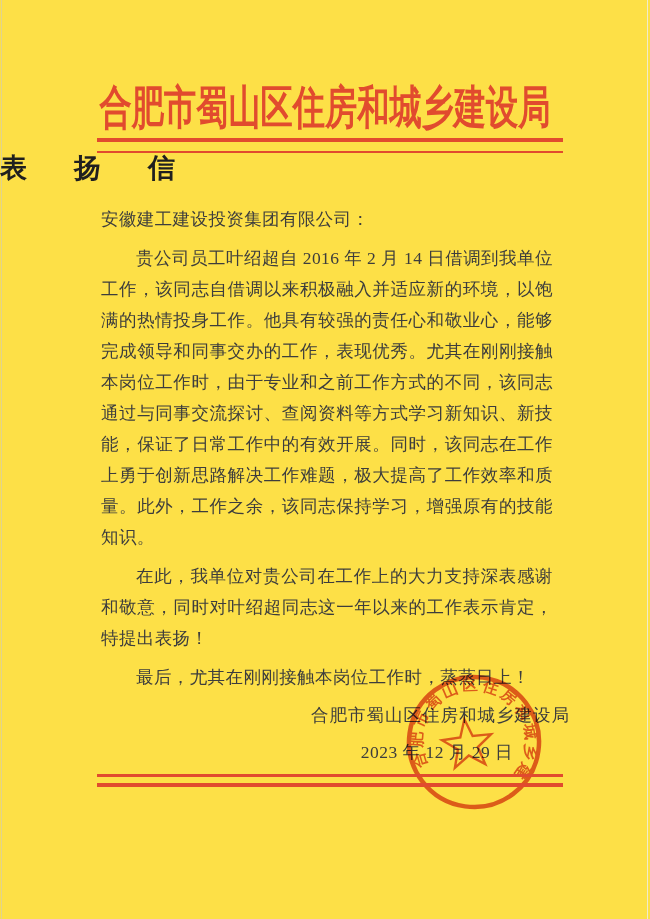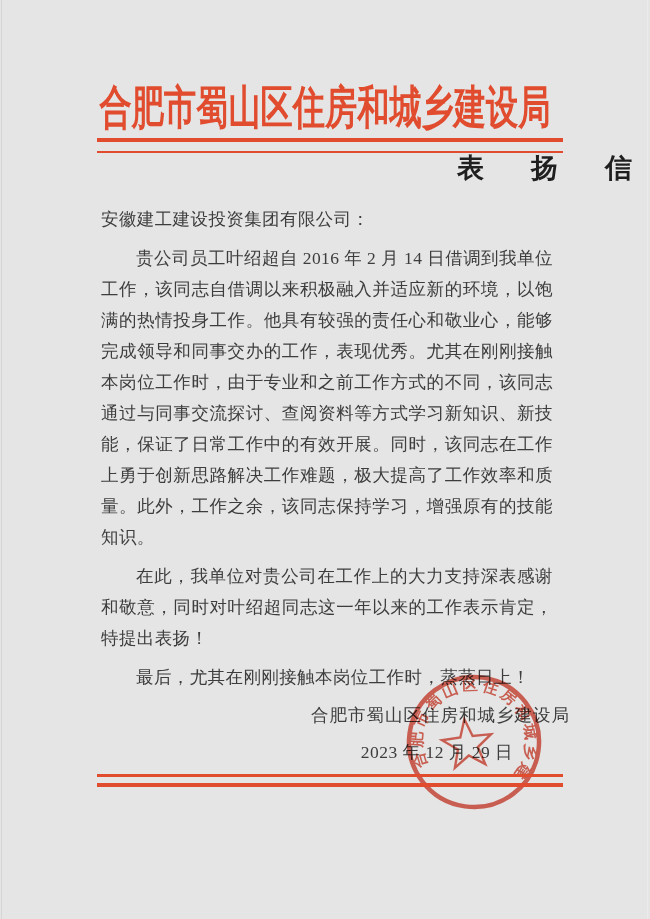--- a/index.html
+++ b/index.html
@@ -3,42 +3,42 @@
 <meta charset="utf-8">
 <style>
   html,body{margin:0;padding:0;}
   body{
     width:650px;height:919px;
     background:#ffffff;
     position:relative;
     overflow:hidden;
     font-family:"Liberation Serif", serif;
   }
-  .page{position:absolute;inset:0;background:#e5e5e5;}
+  .page{position:absolute;inset:0;background:#fde047;}
   .edge-left{position:absolute;left:1px;top:0;bottom:0;width:1px;background:#c9c9c9;opacity:.55;}
   .edge-right{position:absolute;right:2px;top:0;bottom:0;width:1px;background:#ececec;opacity:.8;}
 
   
   .org-name{
     position:absolute;top:82px;left:0;right:0;
     margin:0;text-align:center;
     color:#e14b2e;
     font-weight:bold;
     font-size:46px;
     line-height:52px;
     white-space:nowrap;
   }
   .org-name .squeeze{display:inline-block;transform:scaleX(0.70);transform-origin:center;}
   .rule{position:absolute;left:97px;width:466px;background:#e14b2e;}
   .rule-h-thick{top:138px;height:3.5px;}
   .rule-h-thin{top:151px;height:2px;}
 
   .letter-title{
-    position:absolute;top:152px;left:0;right:8px;
-    margin:0;text-align:right;
+    position:absolute;top:152px;left:0;right:0;
+    margin:0;text-align:left;
     color:#1f1f1f;
     font-weight:bold;
     font-size:27px;line-height:32px;
     letter-spacing:10px;
     white-space:nowrap;
   }
 
   
   .letter-body{
     position:absolute;left:93px;top:196px;width:468px;

